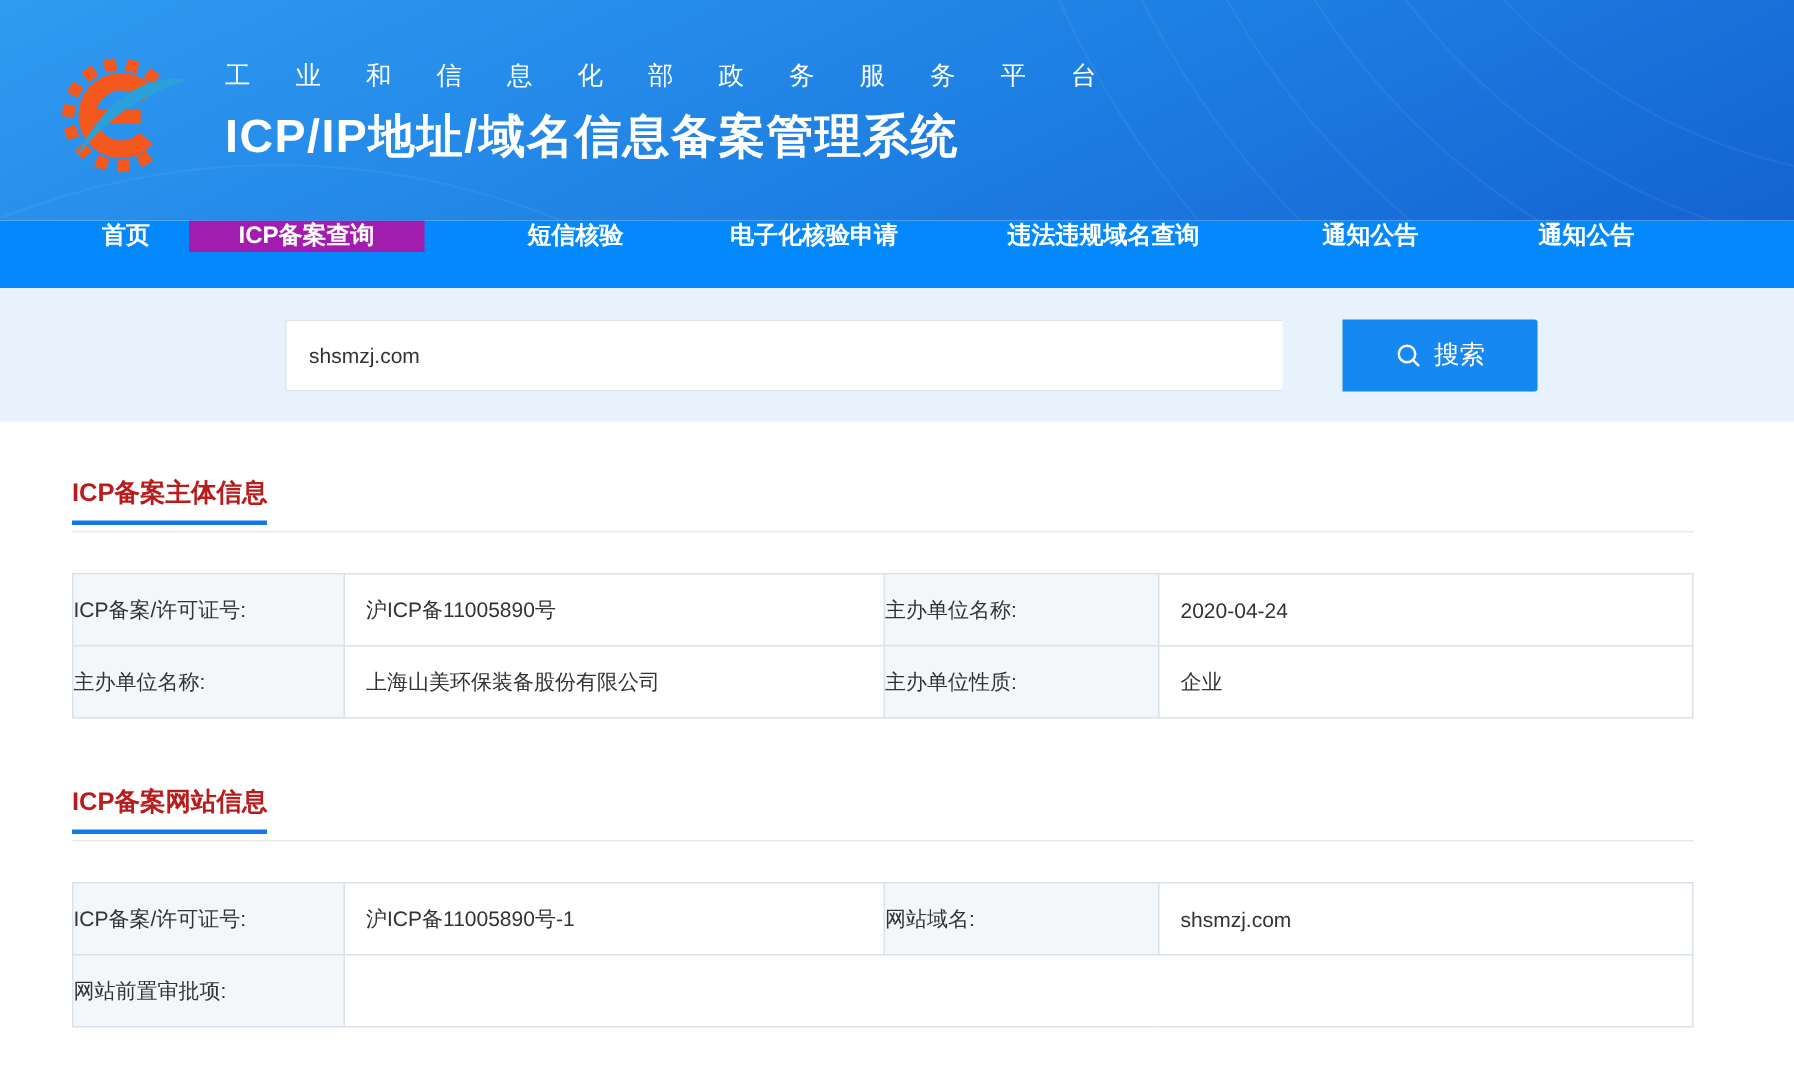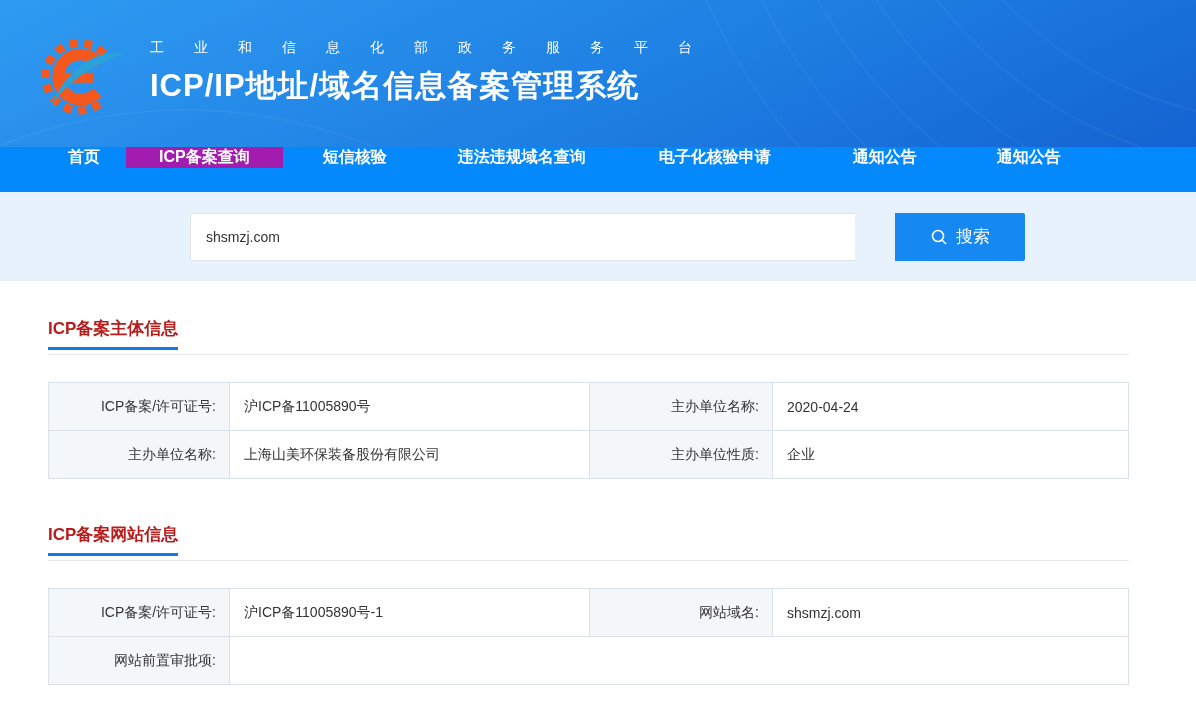--- a/index.html
+++ b/index.html
@@ -7,33 +7,33 @@
     font-family:"Liberation Sans","DejaVu Sans",sans-serif; }
 
   
   .header { position:relative; height:147px; overflow:hidden;
     background:linear-gradient(155deg,#2f9bf2 0%, #1e7fe2 55%, #1463d2 100%); }
   .header .deco { position:absolute; inset:0; width:100%; height:100%; }
   .header-inner { position:relative; display:flex; align-items:flex-start;
     padding:30px 0 0 38px; }
   .logo { width:90px; height:90px; flex:0 0 auto; margin-right:22px; }
   .titles { padding-top:9px; }
-  .platform-title { color:#fff; font-size:14px; font-weight:500;
+  .platform-title { color:#fff; font-size:17px; font-weight:500;
     letter-spacing:30px; white-space:nowrap; }
   .system-title { color:#fff; font-size:31px; font-weight:600;
     letter-spacing:1px; margin-top:8px; white-space:nowrap; }
 
   
   .nav { height:45px; background:#0389fb; display:flex; align-items:flex-start;
     padding-left:42px; }
   .nav-item { display:flex; align-items:center; color:#fff; font-size:16px;
     font-weight:bold; cursor:pointer; white-space:nowrap; }
   .nav-item:nth-child(1){ padding:0 26px; }
   .nav-item:nth-child(2){ padding:0 33px; }
-  .nav-item:nth-child(3){ padding:0 40px; }
+  .nav-item:nth-child(3){ padding:0 40px;margin-left:29px; }
   .nav-item:nth-child(4){ padding:0 31px; }
   .nav-item:nth-child(5){ padding:0 42px; }
   .nav-item:nth-child(6){ padding:0 40px; }
   .nav-item:nth-child(7){ padding:0 40px; }
   .nav-item.active { background:#a21caf; }
 
   
   .search-band { height:89px; background:#e7f2fd; display:flex;
     align-items:center; padding-left:190px; }
   .search-input { width:665px; height:48px; border:1px solid #e0e4e8;
@@ -50,21 +50,21 @@
   .content { padding:36px 67px 0 48px; }
   .section { margin-bottom:44px; }
   .section-title-wrap { border-bottom:1px solid #e9e9e9; padding-bottom:4px;
     margin-bottom:27px; }
   .section-title { display:inline-block; font-size:17px; font-weight:bold;
     color:#b91c1c; padding-bottom:7px; border-bottom:3px solid #1379e8; }
 
   table.info { width:100%; border-collapse:collapse; font-size:14px;
     color:#333; table-layout:fixed; border:1px solid #d6dbdf; }
   table.info td { border:1px solid #dae1e8; height:48px; }
-  td.lbl { background:#f4f7fa; text-align:right; padding-right:13px; }
+  td.lbl { background:#f4f7fa; padding-right:13px; }
   td.val { background:#fff; text-align:left; padding-left:14px; }
   col.c-lbl1 { width:181px; } col.c-val1 { width:360px; }
   col.c-lbl2 { width:183px; } col.c-val2 { width:auto; }
 </style>
 </head>
 <body>
 
 <div class="header">
   <svg class="deco" viewBox="0 0 1196 147" preserveAspectRatio="none">
     <g fill="none" stroke="rgba(255,255,255,0.055)" stroke-width="1.5">
@@ -127,22 +127,22 @@
       <div class="platform-title">工业和信息化部政务服务平台</div>
       <div class="system-title">ICP/IP地址/域名信息备案管理系统</div>
     </div>
   </div>
 </div>
 
 <div class="nav">
   <div class="nav-item">首页</div>
   <div class="nav-item active">ICP备案查询</div>
   <div class="nav-item">短信核验</div>
+  <div class="nav-item">电子化核验申请</div>
   <div class="nav-item">违法违规域名查询</div>
-  <div class="nav-item">电子化核验申请</div>
   <div class="nav-item">通知公告</div>
   <div class="nav-item">通知公告</div>
 </div>
 
 <div class="search-band">
   <input class="search-input" type="text" value="shsmzj.com" style="">
   <button class="search-btn">
     <svg width="18" height="18" viewBox="0 0 18 18">
       <circle cx="8" cy="8" r="5.5" fill="none" stroke="#fff" stroke-width="1.6"></circle>
       <line x1="12.2" y1="12.2" x2="16" y2="16" stroke="#fff" stroke-width="1.6"></line>

